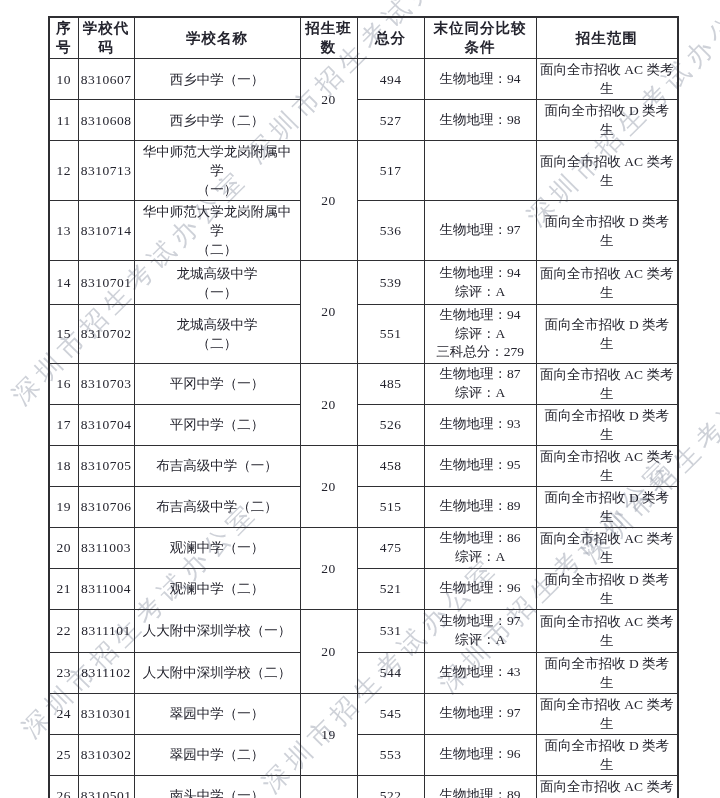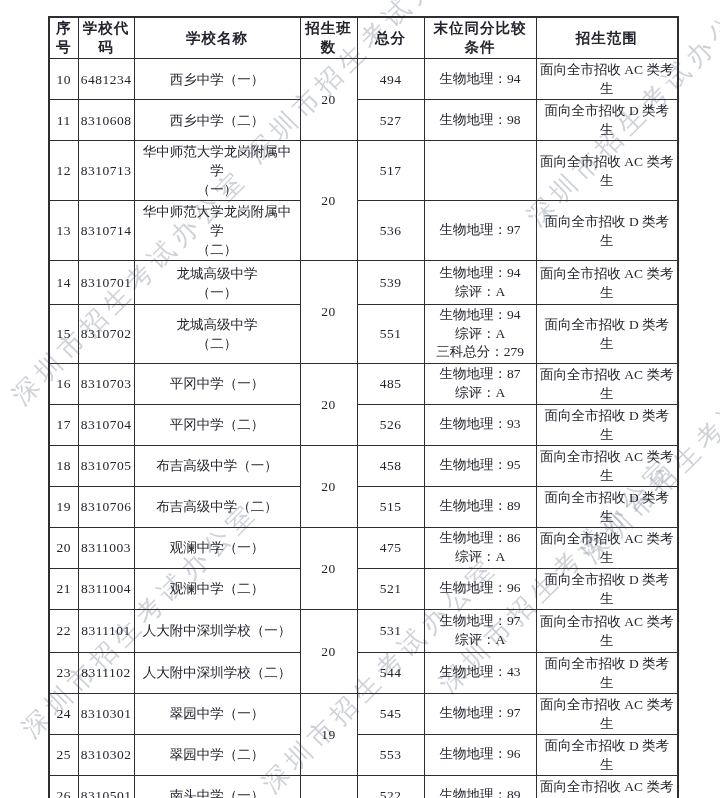--- a/index.html
+++ b/index.html
@@ -87,21 +87,21 @@
         <th>末位同分比较条件</th>
         <th>招生范围</th>
       </tr>
     </thead>
     <tbody>
         <tr style="height: 34px; border-radius: 20px;">
           <td class="c-seq">
             <div>10</div>
           </td>
           <td class="c-code">
-            <div>6481234</div>
+            <div>8310607</div>
           </td>
           <td class="c-name">
             <div>西乡中学（一）</div>
           </td>
           <td class="c-classes" rowspan="2">
             <div>20</div>
           </td>
           <td class="c-score">
             <div>494</div>
           </td>

